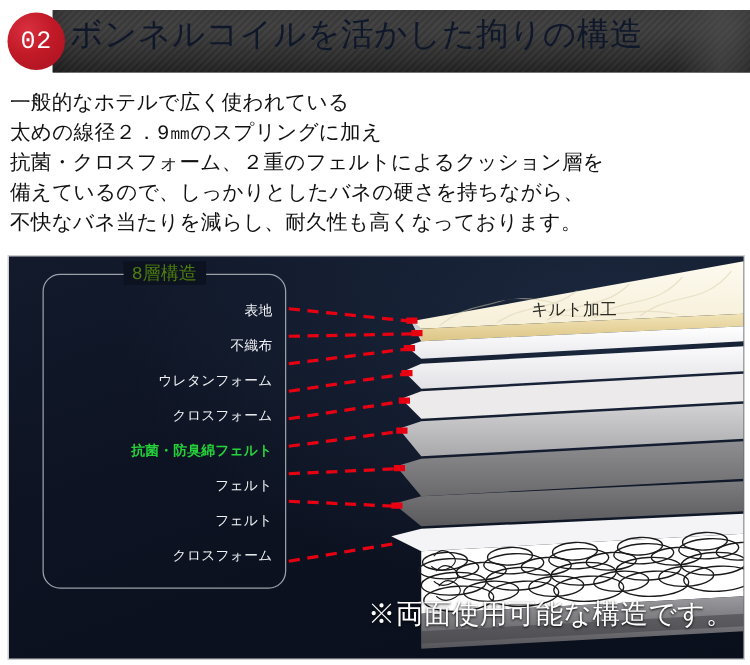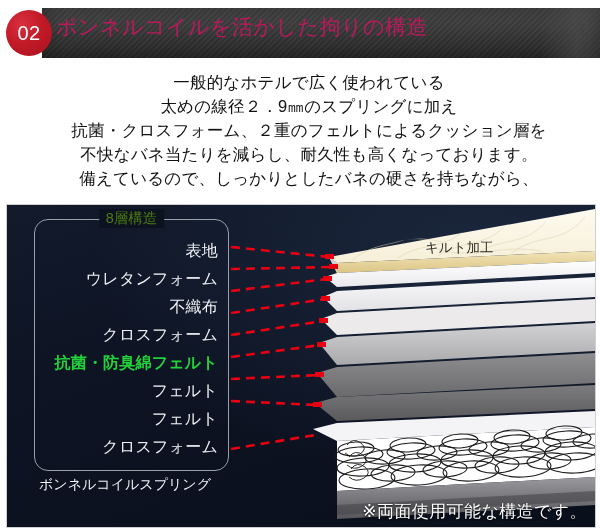--- a/index.html
+++ b/index.html
@@ -1,20 +1,20 @@
 <!DOCTYPE html>
 <html><head>
 <meta charset="utf-8">
 <style>
   html,body{margin:0;padding:0;}
   body{
     width:600px;height:532px;overflow:hidden;background:#ffffff;
     font-family:"Liberation Sans","DejaVu Sans",sans-serif;
   }
-  .page{position:relative;width:600px;height:532px;}
+  .page{position:relative;width:600px;height:532px;font-family:Liberation Mono, monospace;}
 
   
   .header{position:absolute;left:0;top:8px;width:600px;height:50px;}
   .header-bar{
     position:absolute;left:42px;top:0;width:558px;height:50px;
     background:
       repeating-linear-gradient(135deg, rgba(255,255,255,.035) 0 2px, rgba(0,0,0,.04) 2px 4px),
       linear-gradient(180deg,#4a4a4a 0%,#3d3d3d 35%,#333333 62%,#2c2c2c 100%);
     box-shadow:inset 0 0 22px rgba(0,0,0,.45);
   }
@@ -24,26 +24,26 @@
   }
   .badge{
     position:absolute;left:6px;top:2px;width:46px;height:46px;border-radius:50%;
     background:radial-gradient(circle at 34% 30%,#d8303f 0%,#c21a27 45%,#a81220 100%);
     color:#fff;font-size:20px;letter-spacing:.5px;
     display:flex;align-items:center;justify-content:center;
     z-index:3;
   }
   .header-title{
     position:absolute;left:56px;top:0;height:38px;display:flex;align-items:center;
-    color:#be185d;font-size:21px;letter-spacing:.5px;z-index:2;white-space:nowrap;
+    color:#0f172a;font-size:26px;letter-spacing:.5px;z-index:2;white-space:nowrap;
   }
 
   
   .lead{position:absolute;left:8px;top:72px;width:586px;color:#111;}
-  .lead p{margin:0 0 3px 16px;font-size:16.5px;line-height:21px;letter-spacing:.2px;white-space:nowrap;text-align:center;}
+  .lead p{margin:0 0 3px 0;font-size:16.5px;line-height:21px;letter-spacing:.2px;white-space:nowrap;}
 
   
   .panel{
     position:absolute;left:6px;top:204px;width:588px;height:322px;
     background:
       radial-gradient(ellipse at 82% 18%, rgba(40,58,86,.55) 0%, rgba(12,18,34,0) 58%),
       linear-gradient(160deg,#121a2c 0%,#0d1322 40%,#0a0f1c 100%);
     border:1px solid #cfcfcf;
     overflow:hidden;
   }
@@ -55,38 +55,38 @@
   }
   .layerbox-legend{
     position:absolute;left:50%;top:-11px;transform:translateX(-50%);
     background:#0c1220;padding:0 7px;color:#4d7c0f;font-size:14.5px;white-space:nowrap;
   }
   .layer-labels{
     position:absolute;left:0;top:22px;width:183px;
     display:flex;flex-direction:column;
   }
   .layer-label{
-    text-align:right;color:#f0f2f5;font-size:16px;line-height:17px;
+    text-align:right;color:#f0f2f5;font-size:11px;line-height:17px;
     margin-bottom:11px;white-space:nowrap;letter-spacing:.2px;
   }
   .layer-label.hl{color:#24d13a;font-weight:bold;}
 
   .spring-caption{
     position:absolute;left:14px;top:270px;width:208px;text-align:center;
     color:#f0f2f5;font-size:14px;line-height:18px;white-space:nowrap;
   }
 
   
   .connectors{position:absolute;left:0;top:0;width:588px;height:322px;}
 
   
   .stack{position:absolute;left:0;top:0;width:588px;height:322px;}
 
   .note{
-    position:absolute;right:8px;bottom:4px;color:#ffffff;font-size:17px;
+    position:absolute;right:8px;bottom:21px;color:#ffffff;font-size:22px;
     letter-spacing:.4px;white-space:nowrap;text-shadow:0 1px 2px #000;
   }
   .quilt-label{
     position:absolute;color:#2b2b24;font-size:13.5px;white-space:nowrap;
   }
 </style>
 </head>
 <body>
 
 <div class="page">
@@ -94,22 +94,22 @@
   <div class="header">
     <div class="header-bar"></div>
     <div class="badge">02</div>
     <div class="header-title">ボンネルコイルを活かした拘りの構造</div>
   </div>
 
   <div class="lead">
     <p>一般的なホテルで広く使われている</p>
     <p>太めの線径２．9㎜のスプリングに加え</p>
     <p>抗菌・クロスフォーム、２重のフェルトによるクッション層を</p>
+    <p>備えているので、しっかりとしたバネの硬さを持ちながら、</p>
     <p>不快なバネ当たりを減らし、耐久性も高くなっております。</p>
-    <p>備えているので、しっかりとしたバネの硬さを持ちながら、</p>
   </div>
 
   <div class="panel">
 
     <svg class="stack" viewBox="0 0 588 322" preserveAspectRatio="none">
       <defs>
         <linearGradient id="gQuilt" x1="0" y1="0" x2="0" y2="1">
           <stop offset="0%" stop-color="#fdfaef"></stop>
           <stop offset="100%" stop-color="#f6efd8"></stop>
         </linearGradient>
@@ -255,29 +255,28 @@
         <rect x="306" y="197" width="9" height="5"></rect>
       </g>
     </svg>
 
     <div class="quilt-label" style="left:418px;top:34px;text-align:center;">キルト加工</div>
 
     <div class="layerbox">
       <div class="layerbox-legend">8層構造</div>
       <div class="layer-labels">
         <div class="layer-label">表地</div>
+        <div class="layer-label">不織布</div>
         <div class="layer-label">ウレタンフォーム</div>
-        <div class="layer-label">不織布</div>
         <div class="layer-label">クロスフォーム</div>
         <div class="layer-label hl">抗菌・防臭綿フェルト</div>
         <div class="layer-label">フェルト</div>
         <div class="layer-label">フェルト</div>
         <div class="layer-label">クロスフォーム</div>
       </div>
     </div>
 
     <div class="spring-caption">
-      <div>ボンネルコイルスプリング</div>
     </div>
 
     <div class="note">※両面使用可能な構造です。</div>
   </div>
 </div>
 
 </body></html>

